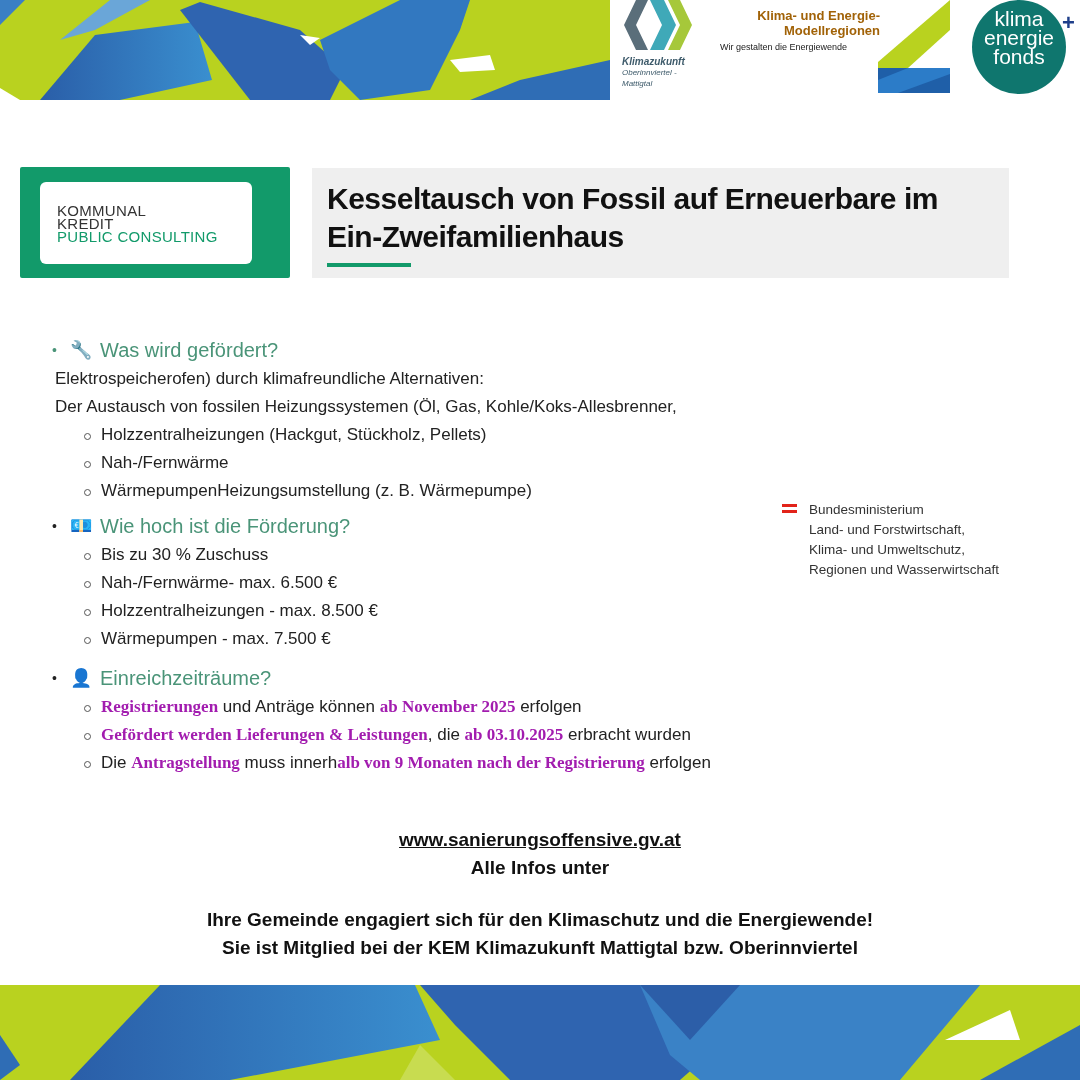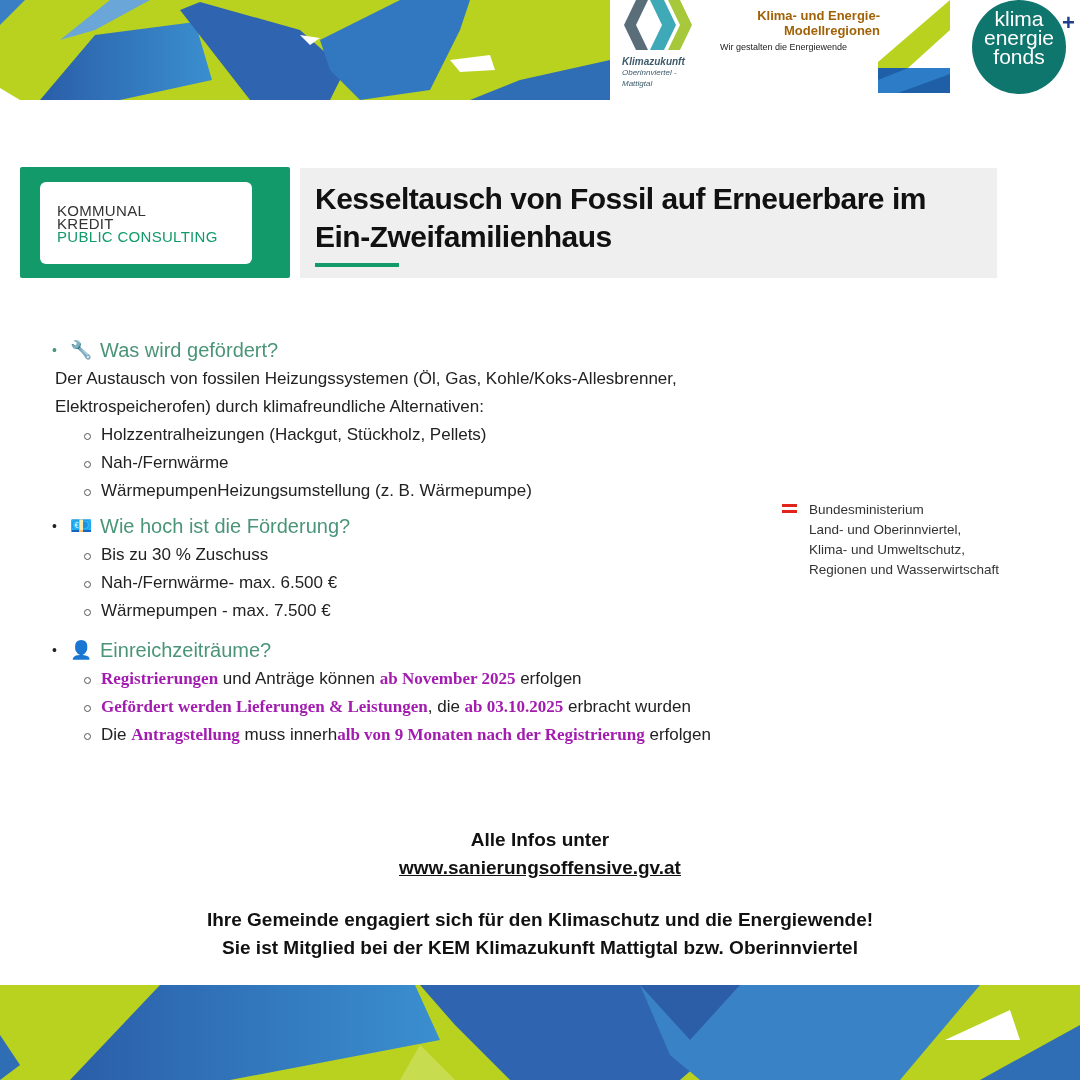--- a/index.html
+++ b/index.html
@@ -13,21 +13,21 @@
   .kem-title { position:absolute; left:110px; top:8px; width:160px; text-align:right; font-size:13px; font-weight:bold; color:#a16207; line-height:15px; }
   .kem-tag { position:absolute; left:110px; top:42px; width:160px; font-size:9px; color:#222; }
   .slash-logo { position:absolute; left:268px; top:0; width:72px; height:95px; }
   .fonds-logo { position:absolute; left:362px; top:0; width:94px; height:94px; border-radius:50%; background:#0f766e; color:#fff; text-align:center; font-size:21px; line-height:19px; padding-top:9px; box-sizing:border-box; }
   .fonds-plus { position:absolute; left:452px; top:10px; color:#1f3f8a; font-size:22px; font-weight:bold; }
 
   .kpc-box { position:absolute; left:20px; top:167px; width:270px; height:111px; background:#129a6a; border-radius:2px; }
   .kpc-inner { position:absolute; left:20px; top:15px; width:212px; height:82px; background:#fff; border-radius:6px; }
   .kpc-text { position:absolute; left:17px; top:22px; font-size:15px; line-height:13px; color:#333; letter-spacing:0.3px; }
   .kpc-text .green { color:#129a6a; }
-  .title-box { position:absolute; left:300px; top:168px; width:697px; height:110px; background:#efefef; }
+  .title-box { position:absolute; left:312px; top:168px; width:697px; height:110px; background:#efefef; }
   .title-text { position:absolute; left:15px; top:12px; font-size:30px; font-weight:bold; line-height:38px; color:#111; letter-spacing:-0.5px; }
   .title-underline { position:absolute; left:15px; top:95px; width:84px; height:4px; background:#129a6a; }
 
   .content { position:absolute; left:52px; top:335px; width:840px; color:#222; }
   .sec-head { font-size:20px; color:#4a9478; height:30px; line-height:30px; display:flex; align-items:center; }
   .sec-head .dot { color:#222; font-size:14px; width:18px; display:inline-block; }
   .sec-head .dot.green { color:#4a9478; }
   .sec-head .ic { width:24px; display:inline-block; margin-right:6px; font-size:18px; }
   .para { font-size:17px; line-height:28px; color:#222; margin-left:3px; }
   ul.sub { list-style:none; margin:0; padding:0 0 0 30px; }
@@ -117,37 +117,38 @@
 </div>
 
 <div class="content">
 
   <div class="sec-head">
     <span class="dot green">•</span>
     <span class="ic">🔧</span>
     <span>Was wird gefördert?</span>
   </div>
   <div class="para">
+    <div>Elektrospeicherofen) durch klimafreundliche Alternativen:</div>
     <div>Der Austausch von fossilen Heizungssystemen (Öl, Gas, Kohle/Koks-Allesbrenner,</div>
-    <div>Elektrospeicherofen) durch klimafreundliche Alternativen:</div>
   </div>
   <ul class="sub">
     <li>Holzzentralheizungen (Hackgut, Stückholz, Pellets)</li>
     <li>Nah-/Fernwärme</li>
     <li>WärmepumpenHeizungsumstellung (z. B. Wärmepumpe)</li>
   </ul>
 
   <div class="sec-head" style="margin-top:6px;">
     <span class="dot">•</span>
     <span class="ic">💶</span>
     <span>Wie hoch ist die Förderung?</span>
   </div>
   <ul class="sub">
     <li>Bis zu 30 % Zuschuss</li>
     <li>Nah-/Fernwärme- max. 6.500 €</li>
+    <li>Holzzentralheizungen - max. 8.500 €</li>
     <li>Wärmepumpen - max. 7.500 €</li>
   </ul>
 
   <div class="sec-head" style="margin-top:10px;">
     <span class="dot">•</span>
     <span class="ic">👤</span>
     <span>Einreichzeiträume?</span>
   </div>
   <ul class="sub">
     <li><b>Registrierungen</b><span> und Anträge können </span><b>ab November 2025</b><span> erfolgen</span></li>
@@ -156,29 +157,29 @@
   </ul>
 </div>
 
 <div class="ministry">
   <div class="flag">
       <div></div>
       <div></div>
     </div>
   <div class="mtext">
     <div>Bundesministerium</div>
-    <div>Land- und Oberinnviertel,</div>
+    <div>Land- und Forstwirtschaft,</div>
     <div>Klima- und Umweltschutz,</div>
     <div>Regionen und Wasserwirtschaft</div>
   </div>
 </div>
 
 <div class="footer">
+  <div class="l"><a>www.sanierungsoffensive.gv.at</a></div>
   <div class="l">Alle Infos unter</div>
-  <div class="l"><a>www.sanierungsoffensive.gv.at</a></div>
   <div class="gap"></div>
   <div class="l">Ihre Gemeinde engagiert sich für den Klimaschutz und die Energiewende!</div>
   <div class="l">Sie ist Mitglied bei der KEM Klimazukunft Mattigtal bzw. Oberinnviertel</div>
 </div>
 
 <div class="banner-bottom">
   <svg width="1080" height="95" viewBox="0 0 1080 95">
     <defs>
       <linearGradient id="gb2" x1="0" y1="0" x2="1" y2="0">
           <stop offset="0" stop-color="#2a5ea8"></stop>

